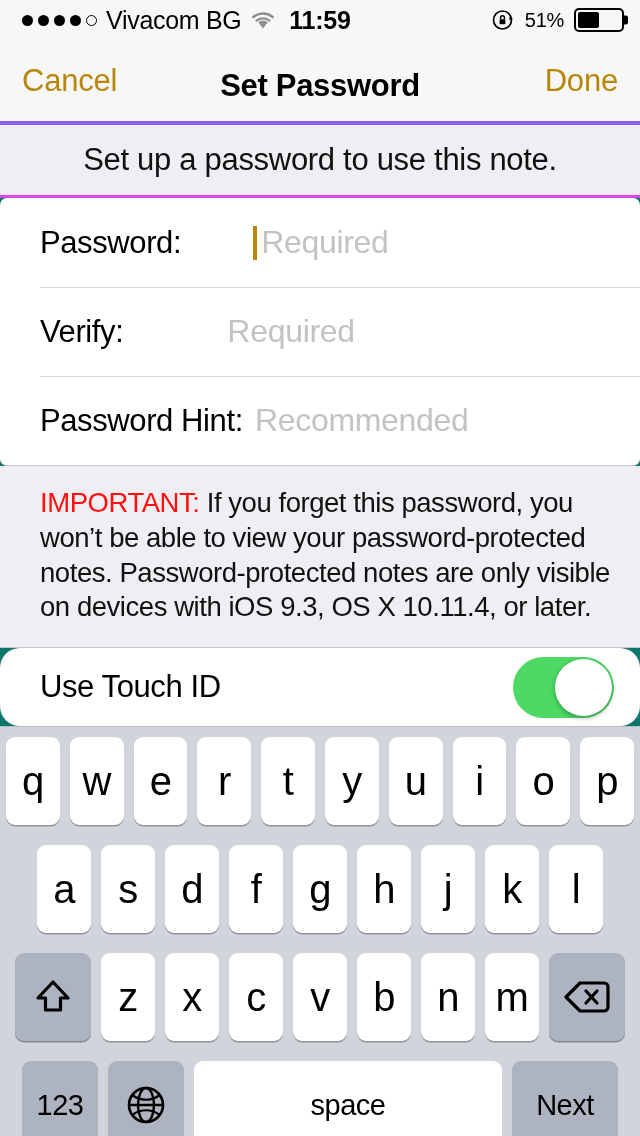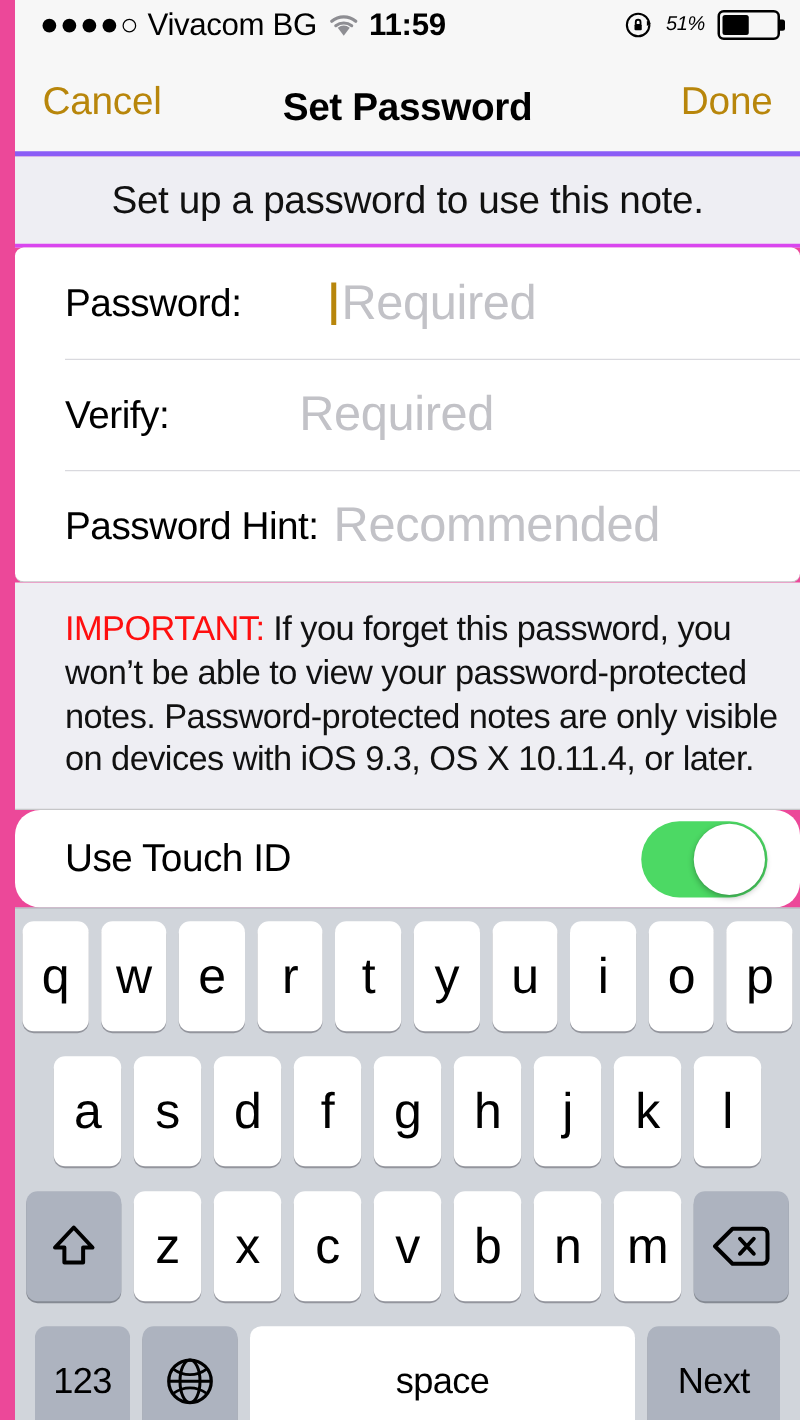--- a/index.html
+++ b/index.html
@@ -6,24 +6,23 @@
   html, body {
     width: 640px; height: 1136px;
     font-family: "Liberation Sans", sans-serif;
     background: #ffffff;
     overflow: hidden;
     -webkit-font-smoothing: antialiased;
   }
   #screen {
     position: relative;
     width: 640px; height: 1136px;
-    background: #ec4899;
+    background: #0f766e;
     display: flex;
     flex-direction: column;
-    padding-left: 12px;
   }
 
   
   .status-bar {
     height: 40px;
     background: #f7f7f7;
     display: flex;
     align-items: center;
     position: relative;
     flex: 0 0 40px;
@@ -45,21 +44,21 @@
     position: absolute; left: 0; right: 0;
     text-align: center;
     font-size: 25px; font-weight: bold; color: #000;
     letter-spacing: -0.2px;
   }
   .status-right {
     margin-left: auto; margin-right: 16px;
     display: flex; align-items: center; gap: 10px;
   }
   .rot-lock { width: 24px; height: 24px; display:block; }
-  .batt-pct { font-size: 16px; color: #000; letter-spacing: -0.3px; font-style: italic; }
+  .batt-pct { font-size: 20px; color: #000; letter-spacing: -0.3px; }
   .battery {
     position: relative;
     width: 50px; height: 24px;
     border: 2.2px solid #000; border-radius: 5px;
     display: flex; align-items: center;
     padding: 2.2px;
   }
   .battery::after {
     content: ""; position: absolute;
     right: -6px; top: 50%; transform: translateY(-50%);
@@ -137,21 +136,21 @@
     position: relative;
     height: 100%;
   }
   .caret {
     width: 4px; height: 34px;
     background: #b8860b;
     margin-right: 4px;
     flex: 0 0 4px;
   }
   .field-placeholder {
-    font-size: 39px; color: #c2c2c7;
+    font-size: 32px; color: #c2c2c7;
     letter-spacing: -0.3px;
   }
   .pw-wrap { margin-left: 72px; }
   .vf-wrap { margin-left: 104px; }
   .hint-wrap { margin-left: 12px; }
 
   
   .warning-box {
     background: #eeeef3;
     border-bottom: 1px solid #c6c6c8;

